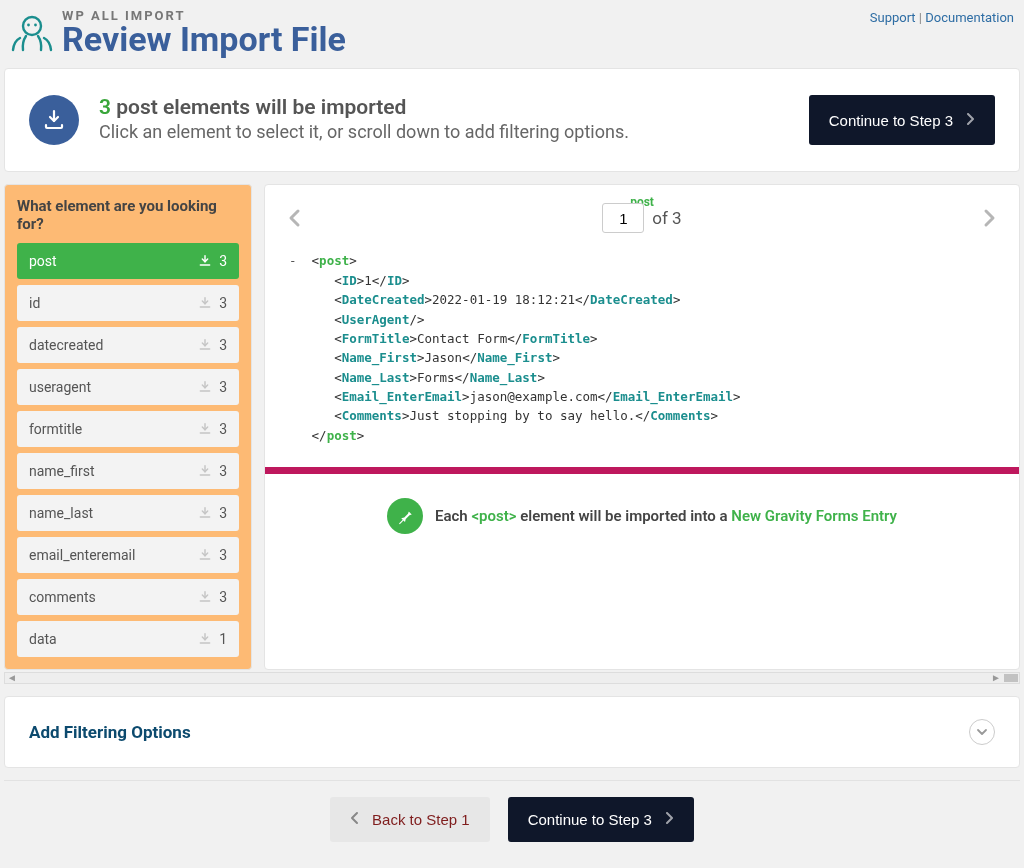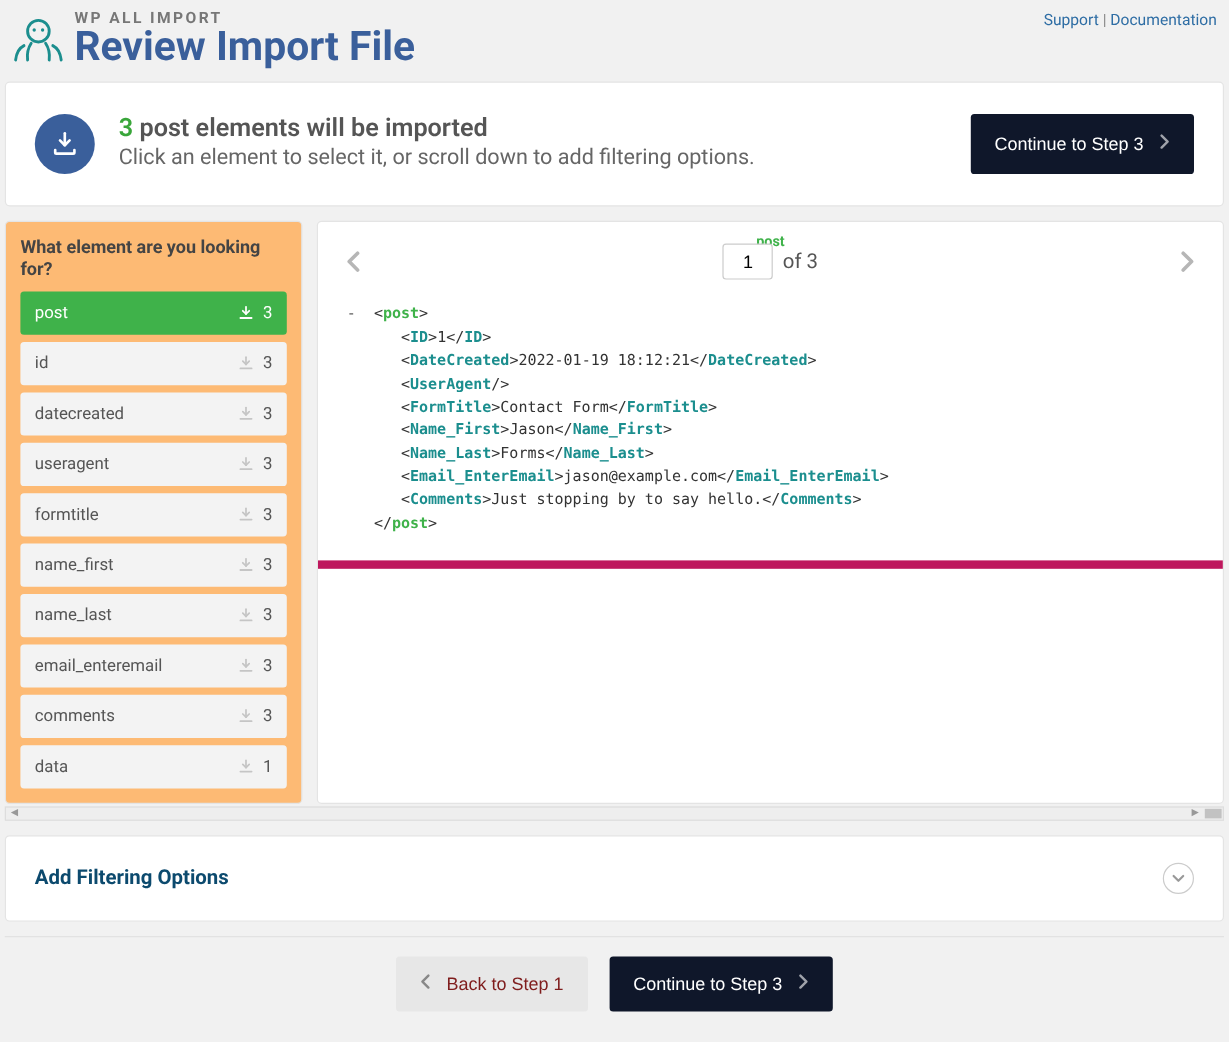--- a/index.html
+++ b/index.html
@@ -340,20 +340,30 @@
 <div class="row">      &lt;<span class="tg">DateCreated</span>&gt;<span>2022-01-19 18:12:21</span>&lt;/<span class="tg">DateCreated</span>&gt;</div>
 <div class="row">      &lt;<span class="tg">UserAgent</span>/&gt;</div>
 <div class="row">      &lt;<span class="tg">FormTitle</span>&gt;<span>Contact Form</span>&lt;/<span class="tg">FormTitle</span>&gt;</div>
 <div class="row">      &lt;<span class="tg">Name_First</span>&gt;<span>Jason</span>&lt;/<span class="tg">Name_First</span>&gt;</div>
 <div class="row">      &lt;<span class="tg">Name_Last</span>&gt;<span>Forms</span>&lt;/<span class="tg">Name_Last</span>&gt;</div>
 <div class="row">      &lt;<span class="tg">Email_EnterEmail</span>&gt;<span>jason@example.com</span>&lt;/<span class="tg">Email_EnterEmail</span>&gt;</div>
 <div class="row">      &lt;<span class="tg">Comments</span>&gt;<span>Just stopping by to say hello.</span>&lt;/<span class="tg">Comments</span>&gt;</div>
 <div class="row">   &lt;/<span class="pk">post</span>&gt;</div>
       </div>
 
+      <div class="import-note">
+        <div class="pin">
+          <svg width="18" height="18" viewBox="0 0 24 24" fill="#fff">
+              <path d="M14 3l7 7-3 1-5 5-1 4-2-2-5 5-1-1 5-5-2-2 4-1 5-5 1-3-3-3z"></path>
+            </svg>
+        </div>
+        <div>
+          <span>Each </span><span class="g">&lt;post&gt;</span><span> element will be imported into a </span><span class="g">New Gravity Forms Entry</span>
+        </div>
+      </div>
     </div>
   </div>
 
   <div class="hscroll">
     <span class="ar al">◄</span>
       <span class="ar arr">►</span>
       <div class="thumb"></div>
   </div>
 
   <div class="card filter-card" style="margin-top: 12px;">

